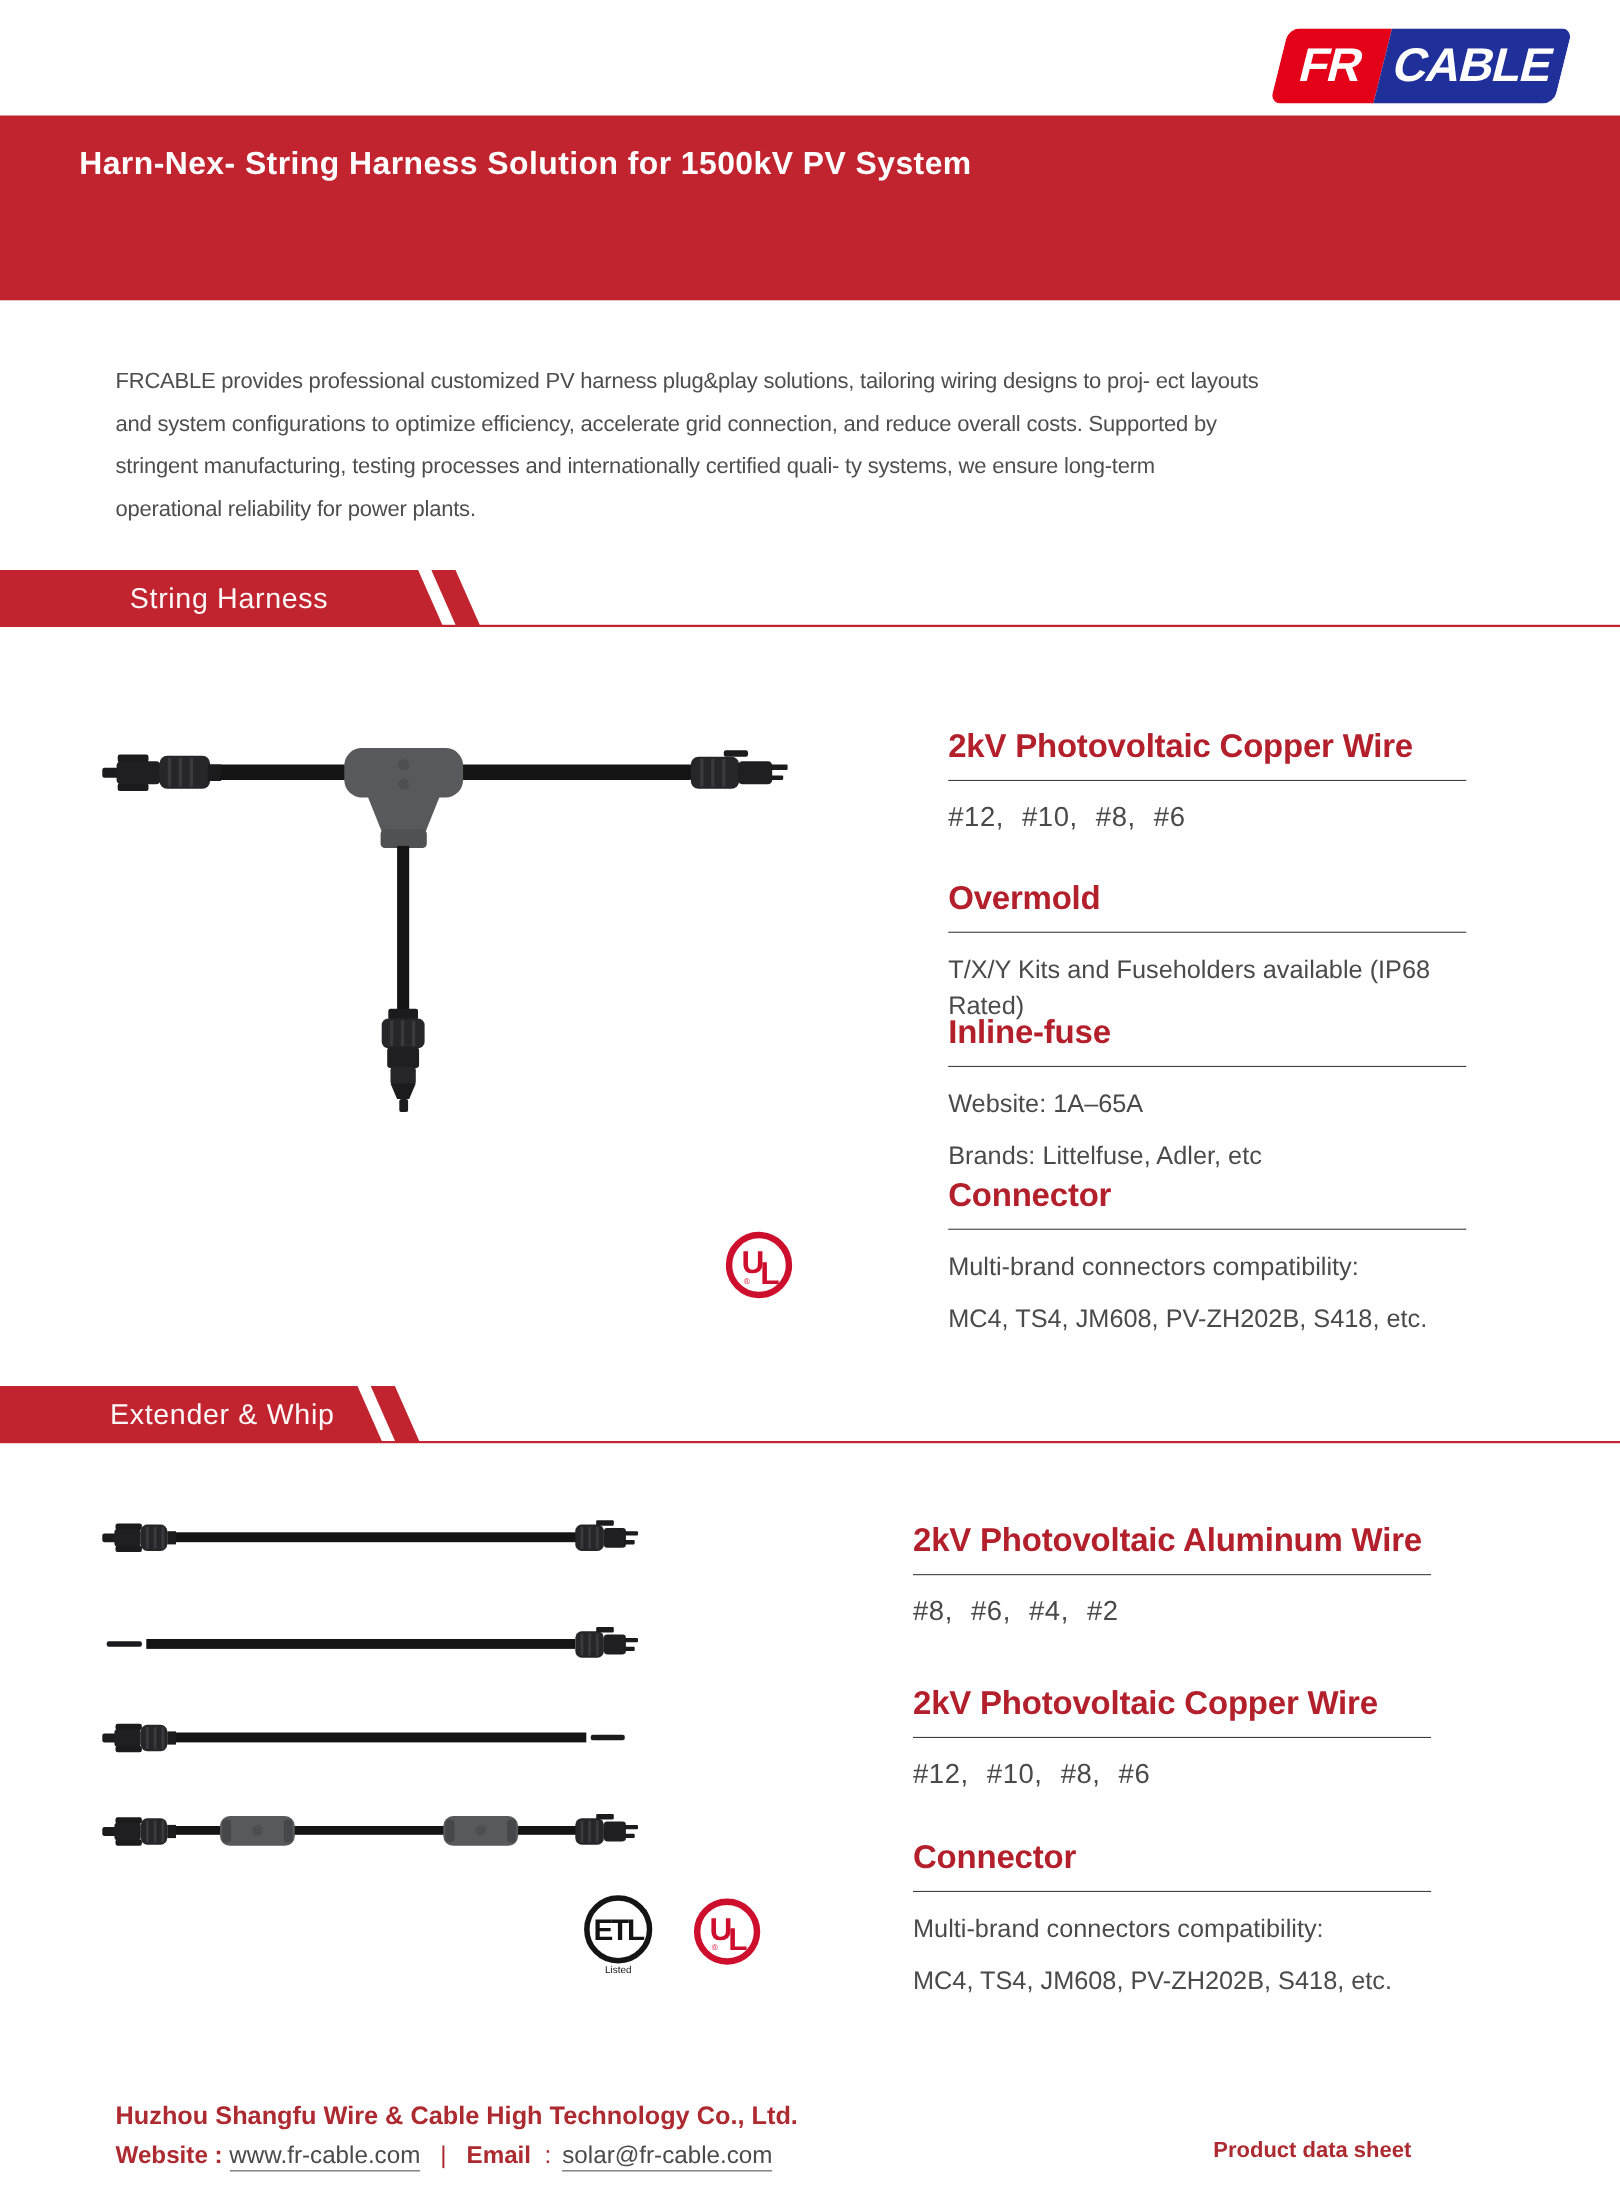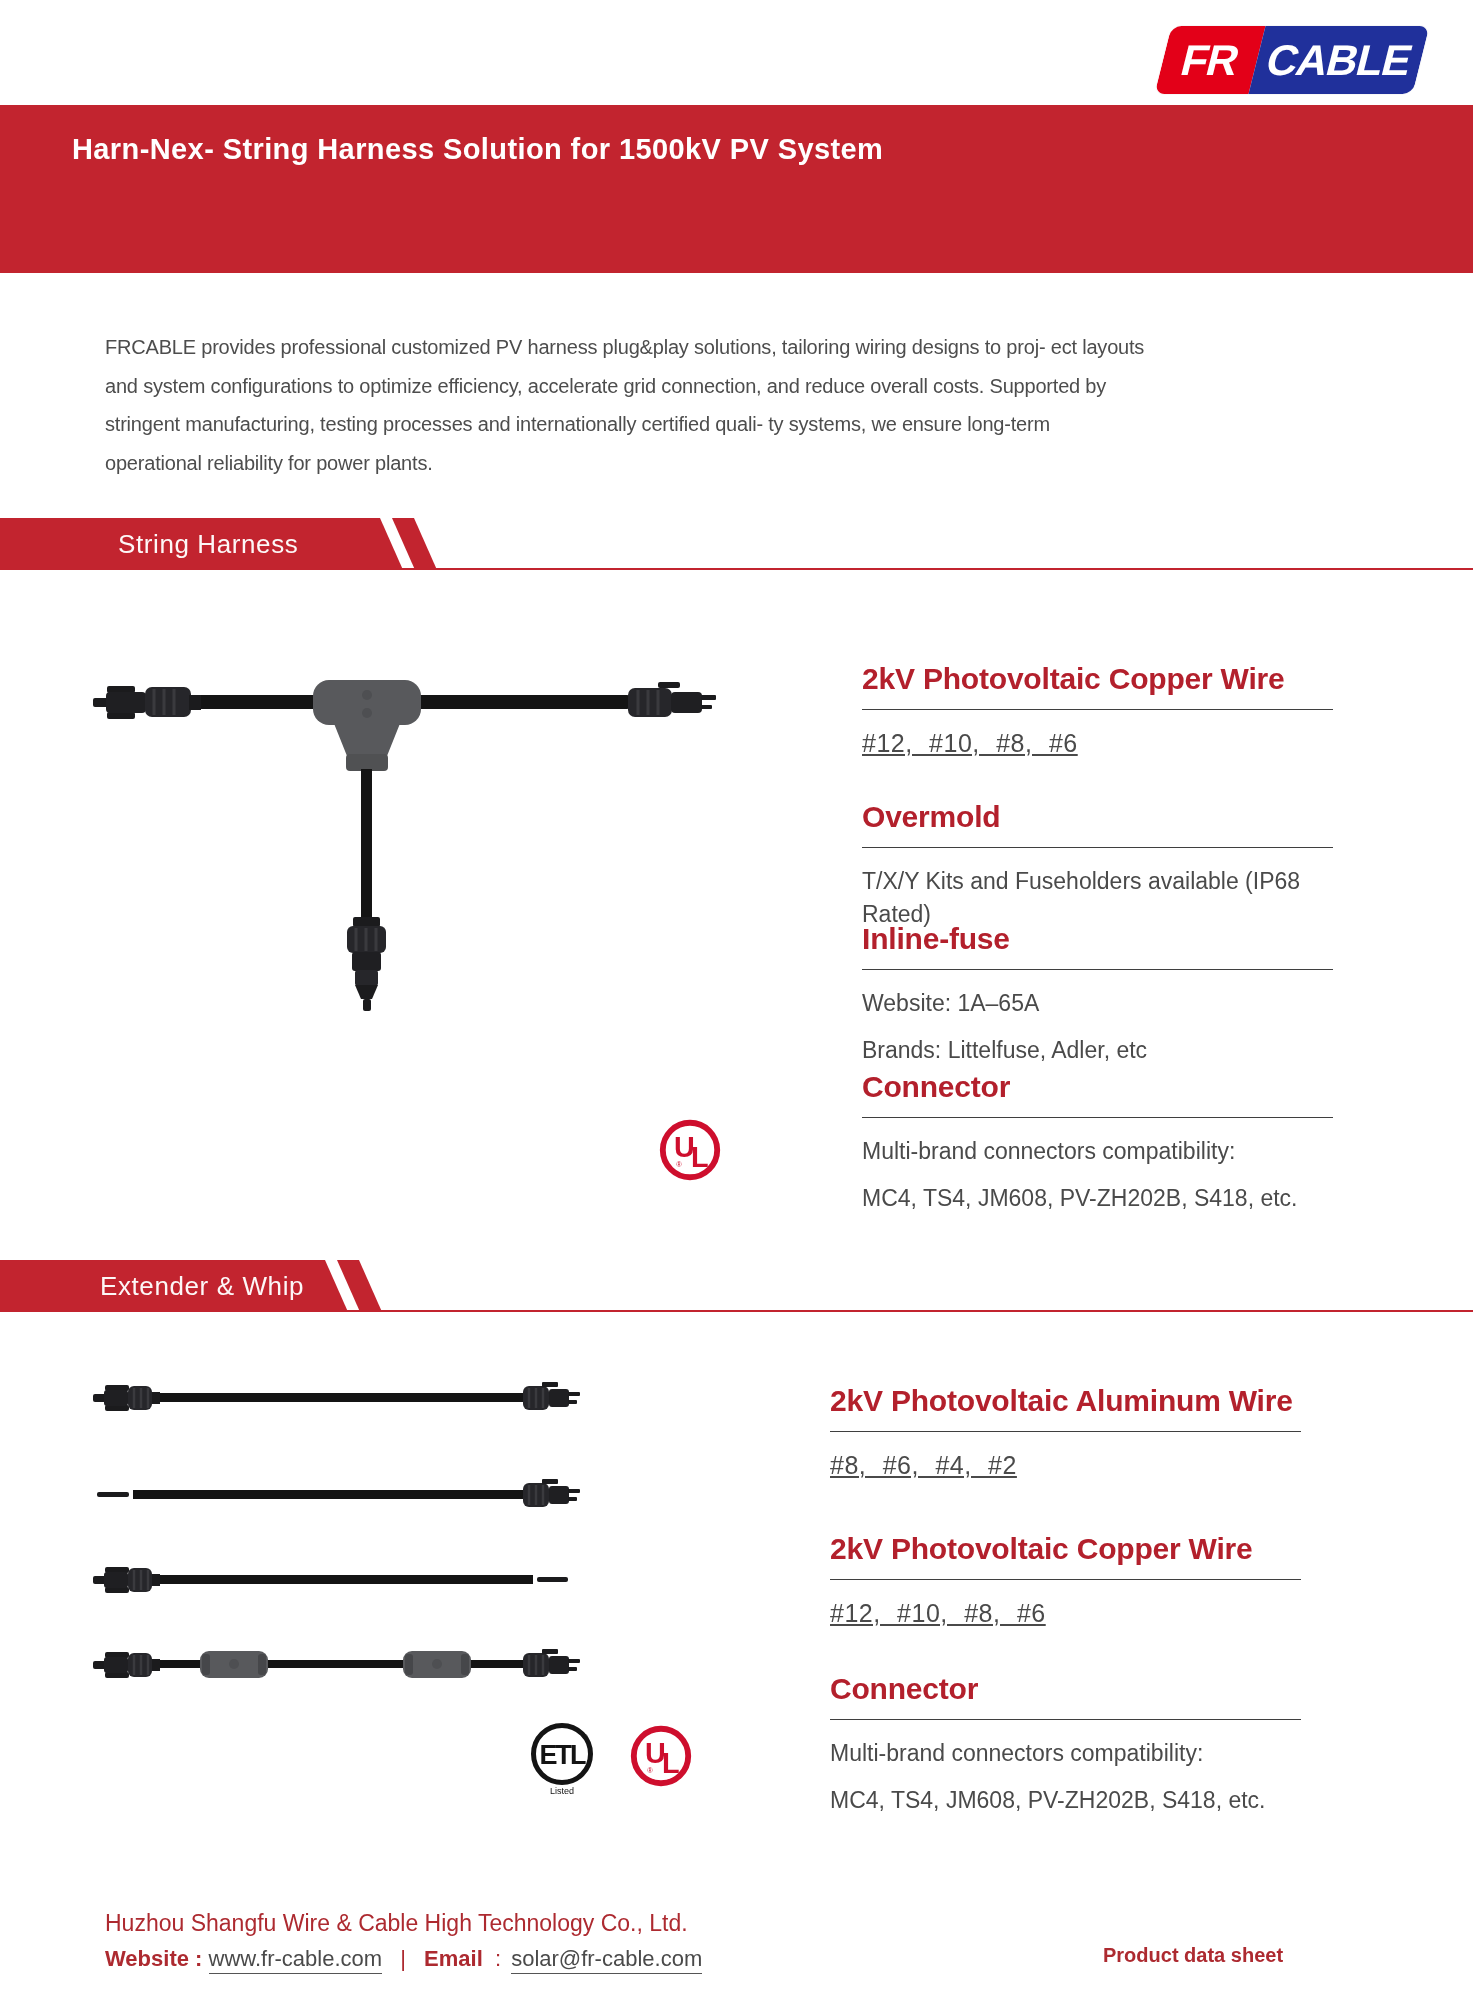--- a/index.html
+++ b/index.html
@@ -52,25 +52,25 @@
 
   
   .specs { position:absolute; top:0; }
   .specs-s1 { left:862px; width:471px; }
   .specs-s2 { left:830px; width:471px; }
   .spec { position:absolute; left:0; width:100%; }
   .spec h2 { color:#b3202c; font-size:30px; font-weight:bold; letter-spacing:-0.2px; line-height:34px; }
   .spec .rule { height:0; border-top:1.5px solid #3f3f3f; margin-top:13px; }
   .spec p { color:#4a4a4a; font-size:23px; line-height:33px; margin-top:17px; }
   .spec p + p { margin-top:14px; }
-  .spec p.gauge { font-size:25px; word-spacing:9px; letter-spacing:0.5px;text-decoration:underline; }
+  .spec p.gauge { font-size:25px; word-spacing:9px; letter-spacing:0.5px; }
 
   
   .footer-company { position:absolute; left:105px; top:1910px; color:#ad2a30;
-                    font-size:23px; font-weight:normal; }
+                    font-size:23px; font-weight:bold; }
   .footer-line { position:absolute; left:105px; top:1946px; font-size:22px; color:#4a4a4a; }
   .footer-line .lbl { color:#ad2a30; font-weight:bold; }
   .footer-line .sep { color:#ad2a30; padding:0 12px; font-weight:normal; }
   .footer-line .colon { color:#ad2a30; padding:0 4px 0 6px; }
   .footer-line a { color:#4a4a4a; text-decoration:none; border-bottom:1.5px solid #555;
                    padding-bottom:2px; }
   .footer-doc { position:absolute; left:1103px; top:1944px; color:#ad2a30;
                 font-size:20px; font-weight:bold; }
 </style>
 </head>

